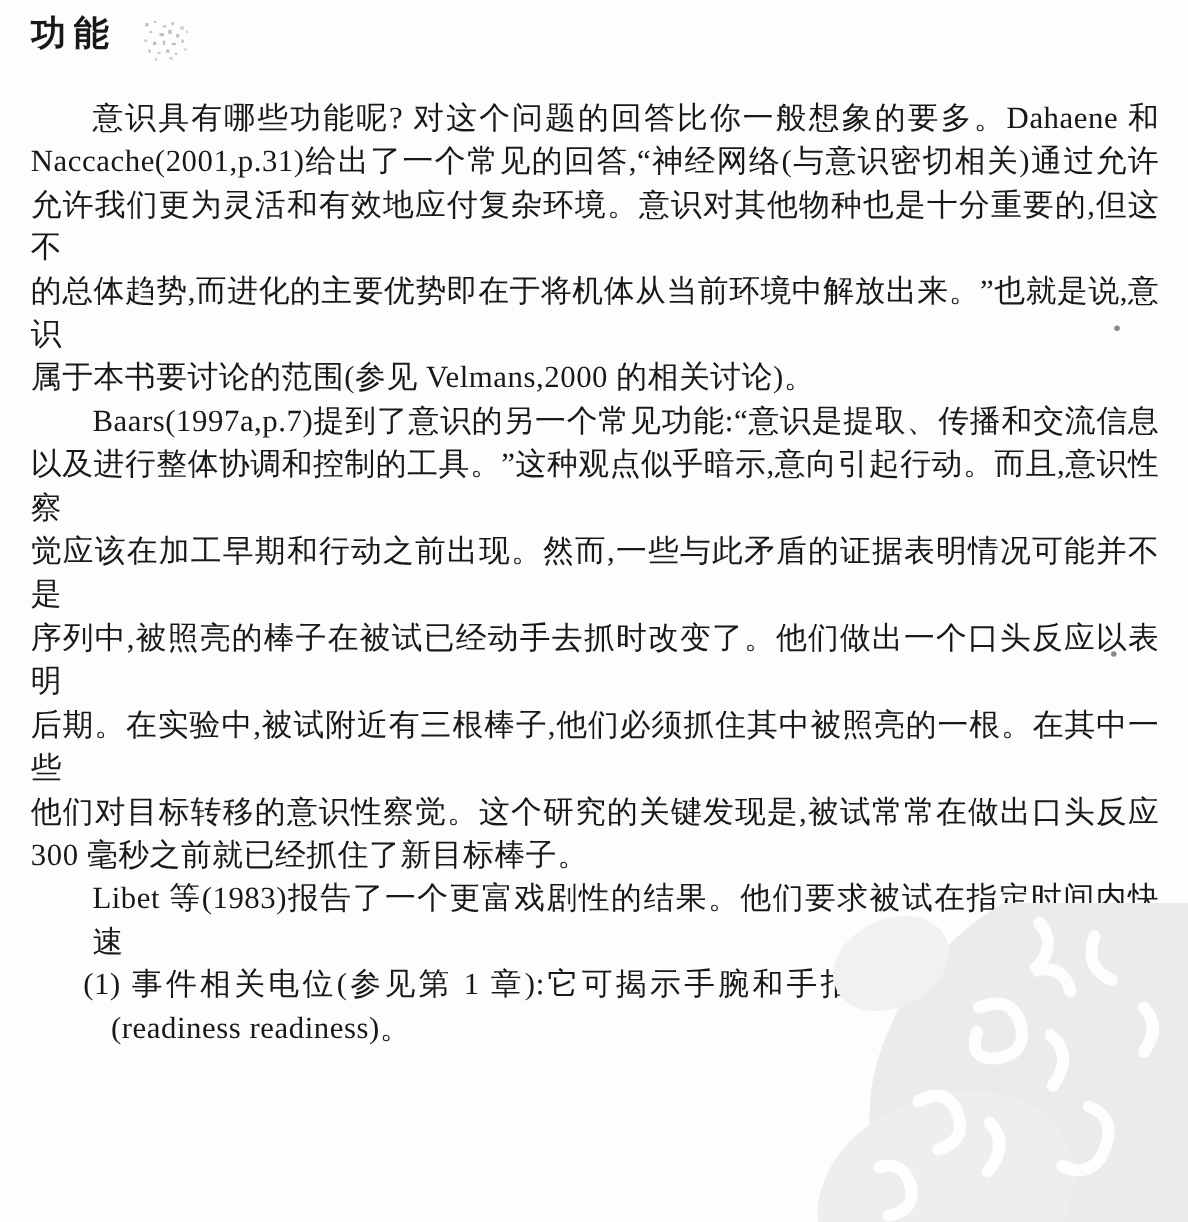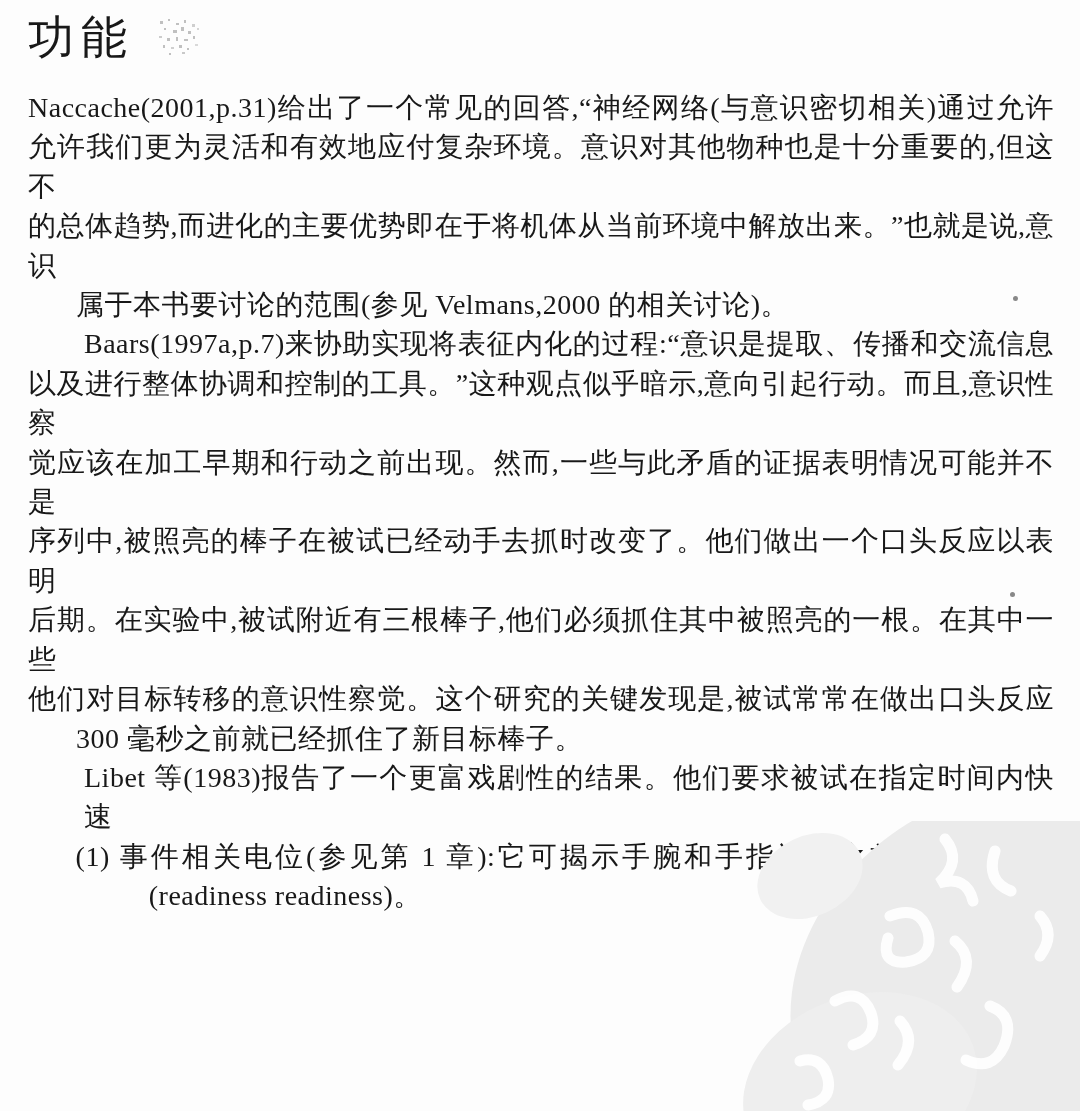--- a/index.html
+++ b/index.html
@@ -11,37 +11,37 @@
     color:#181818;
     overflow:hidden;
   }
   .heading-row {
     display:flex; align-items:flex-start; gap:20px;
     padding:12px 0 0 28px;
     height:52px;
   }
   .section-heading {
     margin:0;
-    font-size:46px;
-    font-weight:normal;
+    font-size:32px;
+    font-weight:bold;
     letter-spacing:7px;
     line-height:1.15;
   }
   .stamp-speckle { margin-top:6px; opacity:.55; }
   .body-text {
     padding:24px 26px 0 28px;
     font-size:28px;
     line-height:39.4px;
     letter-spacing:.5px;
   }
   .line {
     text-align:justify;
     text-align-last:justify;
   }
-  .line.end { text-align-last:left;margin-left:48px; }
+  .line.end { text-align-last:left; }
   .watermark {
     position:absolute;
     right:0; bottom:0;
     width:340px; height:290px;
     pointer-events:none;
   }
   .speck {
     position:absolute;
     width:5px; height:5px;
     background:#555;
@@ -78,25 +78,26 @@
           <rect x="25" y="27" width="3" height="3"></rect>
         <rect x="33" y="30" width="2" height="2"></rect>
           <rect x="41" y="26" width="3" height="2" fill="#bdbdbd"></rect>
         <rect x="15" y="35" width="2" height="2"></rect>
           <rect x="28" y="34" width="3" height="2" fill="#a0a0a0"></rect>
       </g>
     </svg>
   </div>
 
   <div class="body-text">
+      <div class="line" style="padding-left: 2em;"><span>意识具有哪些功能呢? 对这个问题的回答比你一般想象的要多。Dahaene 和</span></div>
       <div class="line"><span>Naccache(2001,p.31)给出了一个常见的回答,“神经网络(与意识密切相关)通过允许</span></div>
       <div class="line"><span>允许我们更为灵活和有效地应付复杂环境。意识对其他物种也是十分重要的,但这不</span></div>
       <div class="line"><span>的总体趋势,而进化的主要优势即在于将机体从当前环境中解放出来。”也就是说,意识</span></div>
       <div class="line end"><span>属于本书要讨论的范围(参见 Velmans,2000 的相关讨论)。</span></div>
-      <div class="line" style="padding-left: 2em;"><span>Baars(1997a,p.7)来协助实现将表征内化的过程:“意识是提取、传播和交流信息</span></div>
+      <div class="line" style="padding-left: 2em;"><span>Baars(1997a,p.7)提到了意识的另一个常见功能:“意识是提取、传播和交流信息</span></div>
       <div class="line"><span>以及进行整体协调和控制的工具。”这种观点似乎暗示,意向引起行动。而且,意识性察</span></div>
       <div class="line"><span>觉应该在加工早期和行动之前出现。然而,一些与此矛盾的证据表明情况可能并不是</span></div>
       <div class="line"><span>序列中,被照亮的棒子在被试已经动手去抓时改变了。他们做出一个口头反应以表明</span></div>
       <div class="line"><span>后期。在实验中,被试附近有三根棒子,他们必须抓住其中被照亮的一根。在其中一些</span></div>
       <div class="line"><span>他们对目标转移的意识性察觉。这个研究的关键发现是,被试常常在做出口头反应</span></div>
       <div class="line end"><span>300 毫秒之前就已经抓住了新目标棒子。</span></div>
       <div class="line" style="padding-left: 2em;"><span>Libet 等(1983)报告了一个更富戏剧性的结果。他们要求被试在指定时间内快速</span></div>
       <div class="line" style="padding-left: 1.7em;"><span>(1) 事件相关电位(参见第 1 章):它可揭示手腕和手指运动之前的准备电位</span></div>
       <div class="line end" style="padding-left: 2.6em;"><span>(readiness readiness)。</span></div>
     </div>

